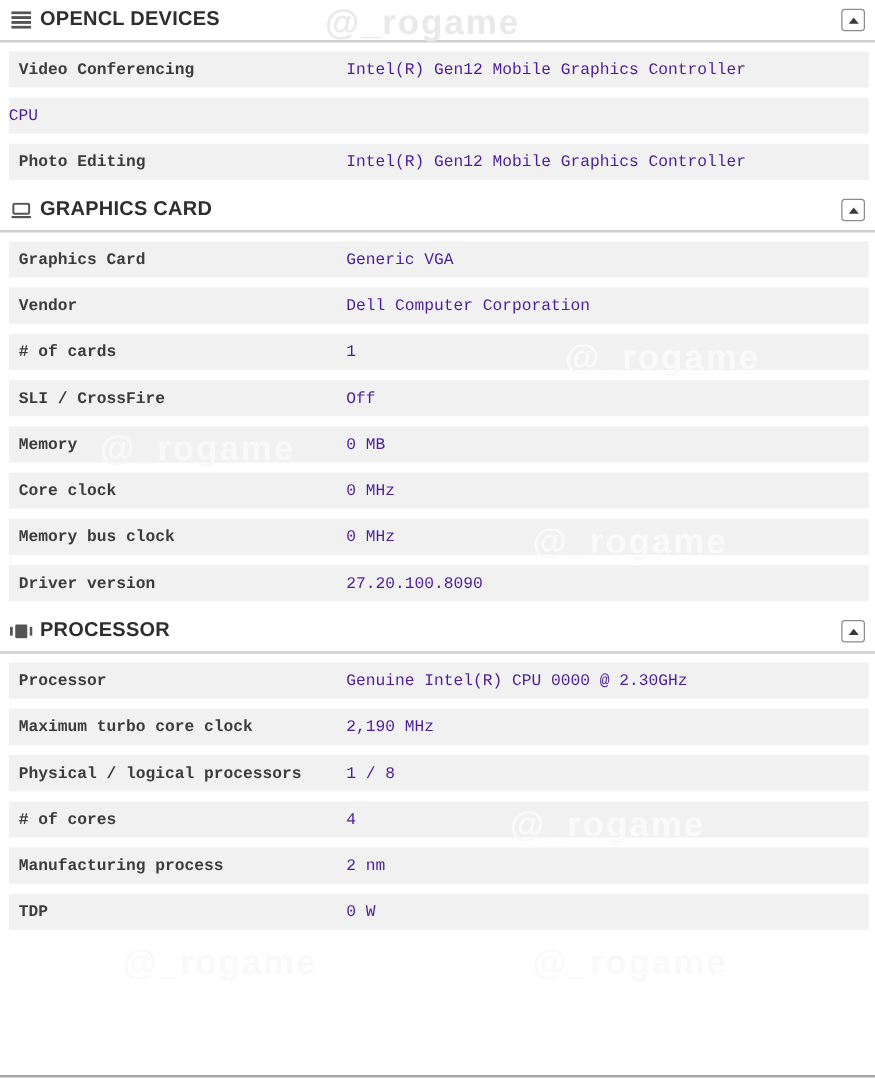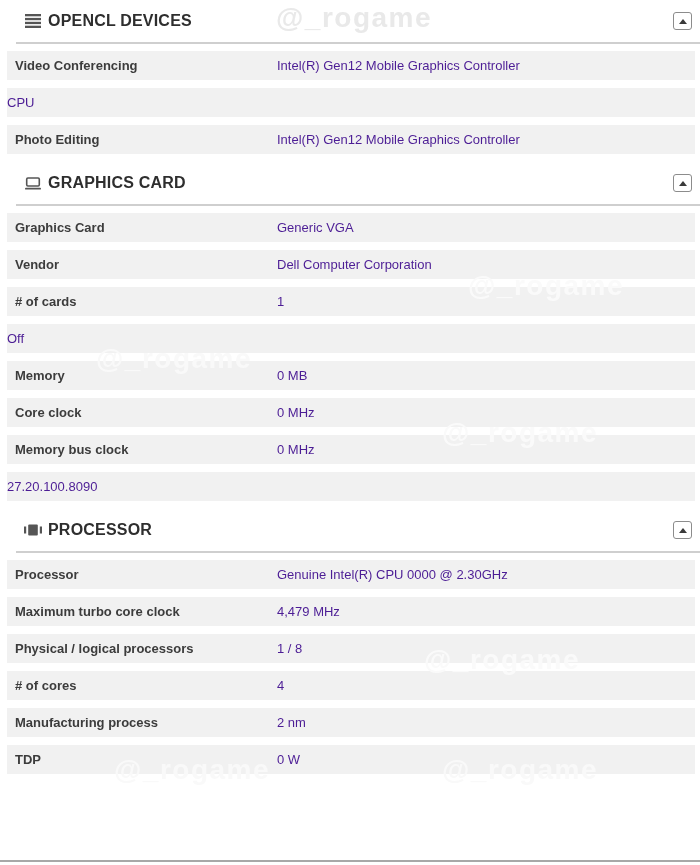--- a/index.html
+++ b/index.html
@@ -7,27 +7,26 @@
   body {
     width: 700px; height: 865px;
     background: #ffffff;
     font-family: "Liberation Sans", sans-serif;
     overflow: hidden;
     position: relative;
   }
   .section-header {
     display: flex;
     align-items: center;
-    height: 44px;
+    height: 34px;
     padding: 0 8px 0 8px;
     border-bottom: 2px solid #cfcfcf;
     background: #ffffff;
     position: relative;
     z-index: 2;
-    margin-left: 16px;
   }
   .section-icon {
     width: 18px;
     margin-right: 6px;
     display: flex;
     align-items: center;
     justify-content: center;
   }
   .section-title {
     font-weight: bold;
@@ -54,38 +53,38 @@
     border-bottom: 5px solid #3a3a3a;
   }
   .rows { padding-top: 7px; }
   .spec-row {
     height: 29px;
     margin: 0 5px 8px 7px;
     background: #f1f1f1;
     display: flex;
     align-items: center;
     font-size: 13px;
+    font-family: Liberation Mono, monospace;
   }
   .row-label {
     width: 270px;
     padding-left: 8px;
     font-weight: bold;
     color: #3c3c3c;
     flex-shrink: 0;
   }
   .row-value { color: #4c1d95; }
   .watermark {
     position: absolute;
     font-size: 28px;
     font-weight: bold;
     letter-spacing: 1.5px;
     white-space: nowrap;
     z-index: 3;
     pointer-events: none;
-    margin-left: 16px;
   }
   .bottom-divider {
     position: absolute;
     left: 0; right: 0; top: 860px;
     height: 2px;
     background: #a8a8a8;
   }
 </style>
 </head>
 <body>
@@ -148,39 +147,41 @@
     <span class="row-label">Vendor</span>
     <span class="row-value">Dell Computer Corporation</span>
   </div>
 
   <div class="spec-row">
     <span class="row-label"># of cards</span>
     <span class="row-value">1</span>
   </div>
 
   <div class="spec-row">
+    <span class="row-label">SLI / CrossFire</span>
     <span class="row-value">Off</span>
   </div>
 
   <div class="spec-row">
     <span class="row-label">Memory</span>
     <span class="row-value">0 MB</span>
   </div>
 
   <div class="spec-row">
     <span class="row-label">Core clock</span>
     <span class="row-value">0 MHz</span>
   </div>
 
   <div class="spec-row">
     <span class="row-label">Memory bus clock</span>
     <span class="row-value">0 MHz</span>
   </div>
 
   <div class="spec-row">
+    <span class="row-label">Driver version</span>
     <span class="row-value">27.20.100.8090</span>
   </div>
 
 </div>
   </section>
 
   <section>
     <div class="section-header">
       <span class="section-icon">
           <svg width="18" height="12" viewBox="0 0 18 12">
@@ -198,21 +199,21 @@
     </div>
     <div class="rows">
   <div class="spec-row">
     <span class="row-label">Processor</span>
     <span class="row-value">Genuine Intel(R) CPU 0000 @ 2.30GHz</span>
   </div>
 
 
   <div class="spec-row">
     <span class="row-label">Maximum turbo core clock</span>
-    <span class="row-value">4,479 MHz</span>
+    <span class="row-value">2,190 MHz</span>
   </div>
 
   <div class="spec-row">
     <span class="row-label">Physical / logical processors</span>
     <span class="row-value">1 / 8</span>
   </div>
 
   <div class="spec-row">
     <span class="row-label"># of cores</span>
     <span class="row-value">4</span>

